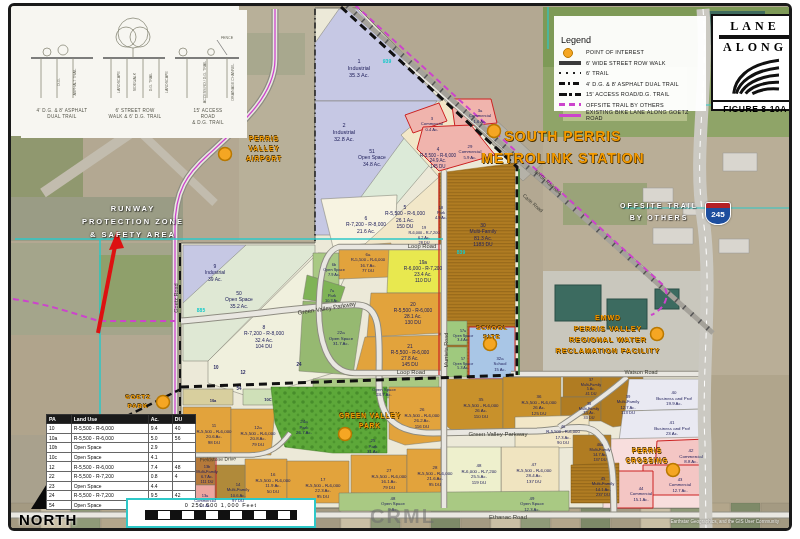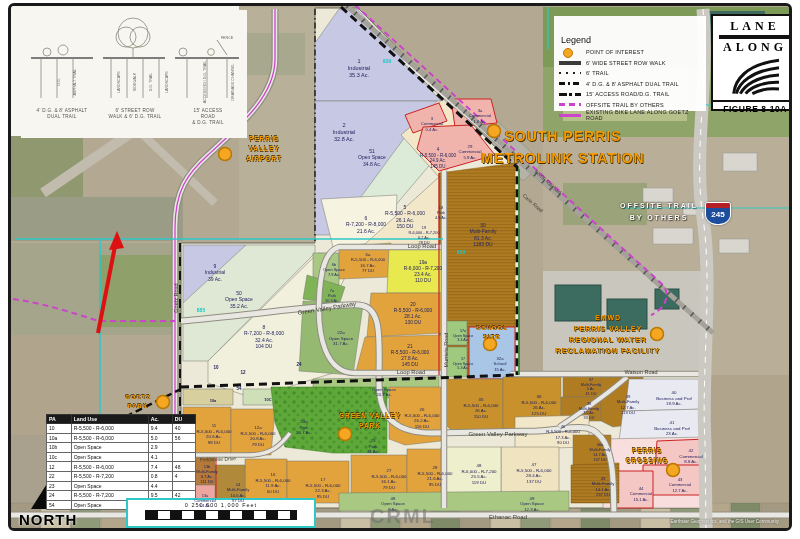--- a/index.html
+++ b/index.html
@@ -613,20 +613,23 @@
 REGIONAL WATER
 RECLAMATION FACILITY</div>
       <div class="lbl poi-l" style="left: 481px; top: 327px; font-size: 6px;">SCHOOL
 SITE</div>
       <div class="lbl poi-l" style="left: 359px; top: 415px; font-size: 6.5px;">GREEN VALLEY
 PARK</div>
       <div class="lbl poi-l" style="left: 636px; top: 450px; font-size: 6.5px;">PERRIS
 CROSSING</div>
       <div class="lbl poi-l" style="left: 127px; top: 396px; font-size: 6px;">GOETZ
 PARK</div>
+      <div class="lbl white-l" style="left: 122px; top: 216px; font-size: 7.5px;">RUNWAY
+PROTECTION ZONE
+&amp; SAFETY AREA</div>
       <div class="lbl white-l" style="left: 648px; top: 206px; font-size: 7px;">OFFSITE TRAIL
 BY OTHERS</div>
       <div class="lbl road-l" style="left: 165px; top: 292px; font-size: 5.5px; transform: translate(-50%, -50%) rotate(-90deg);">Goetz Road</div>
       <div class="lbl road-l" style="left: 316px; top: 303px; font-size: 6px; transform: translate(-50%, -50%) rotate(-9deg);">Green Valley Parkway</div>
       <div class="lbl road-l" style="left: 487px; top: 429px; font-size: 6px;">Green  Valley  Parkway</div>
       <div class="lbl road-l" style="left: 411px; top: 241px; font-size: 5.8px;">Loop Road</div>
       <div class="lbl road-l" style="left: 400px; top: 367px; font-size: 5.8px;">Loop Road</div>
       <div class="lbl road-l" style="left: 435px; top: 344px; font-size: 5.5px; transform: translate(-50%, -50%) rotate(-90deg);">Murrieta Road</div>
       <div class="lbl road-l" style="left: 630px; top: 366px; font-size: 5.5px;">Watson Road</div>
       <div class="lbl road-l" style="left: 497px; top: 512px; font-size: 6px;">Ethanac Road</div>

